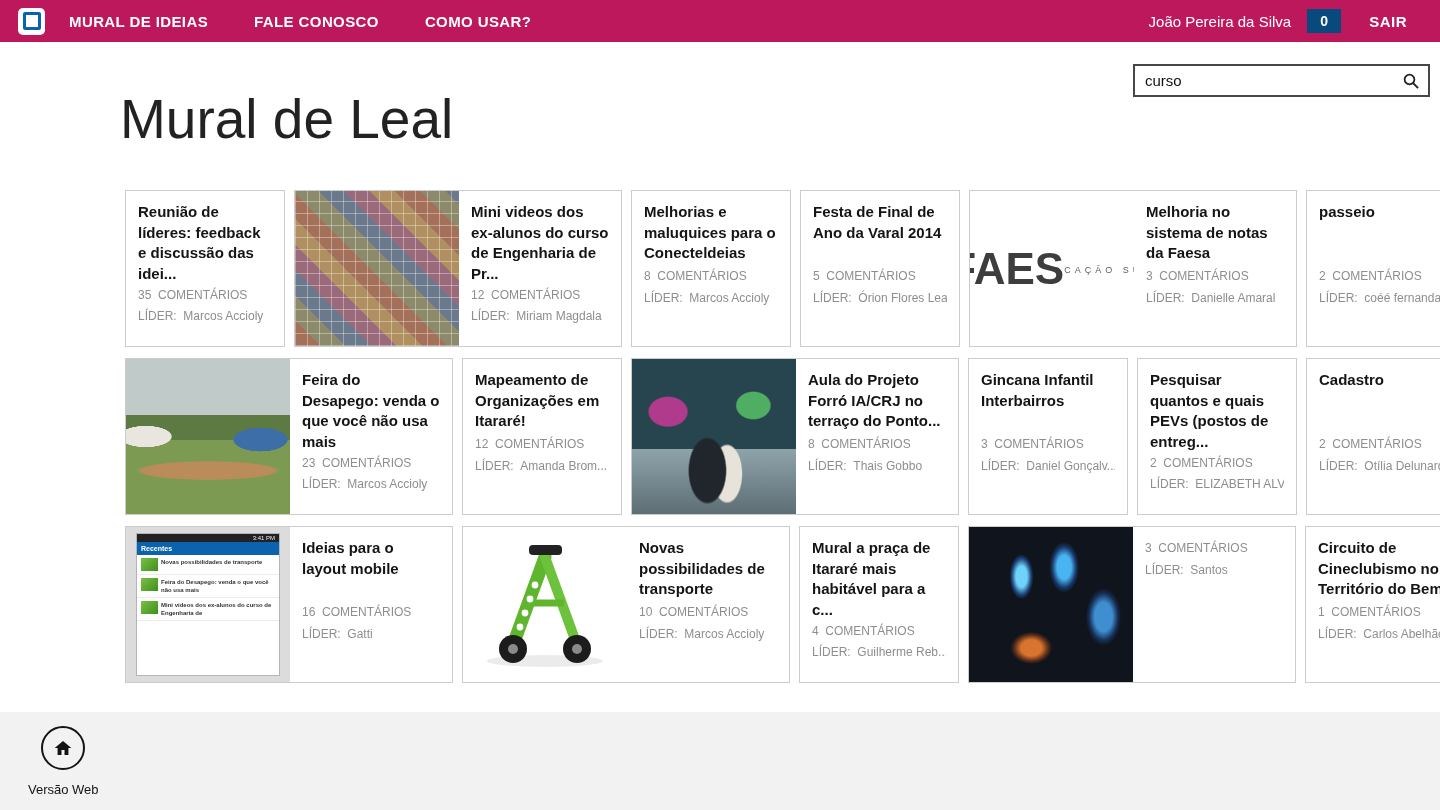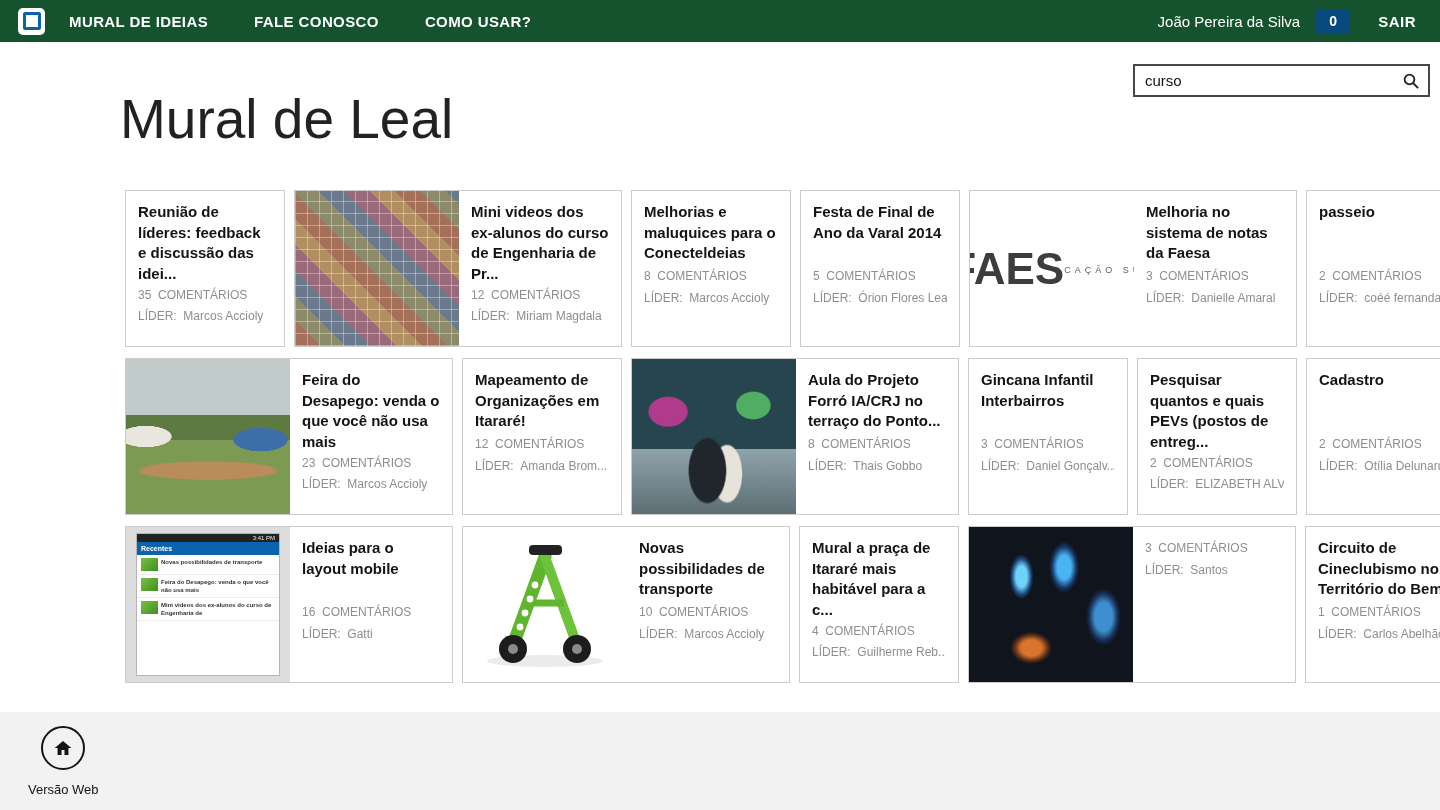--- a/index.html
+++ b/index.html
@@ -1,31 +1,31 @@
 <!DOCTYPE html>
 <html><head>
 <meta charset="utf-8">
 <style>
   html,body{margin:0;padding:0;}
   body{
     width:1440px;height:810px;overflow:hidden;position:relative;
     font-family:"Liberation Sans",sans-serif;background:#fff;
   }
   
-  .topbar{position:absolute;top:0;left:0;right:0;height:42px;background:#14532d;
+  .topbar{position:absolute;top:0;left:0;right:0;height:42px;background:#be185d;
     display:flex;align-items:center;color:#fff;padding-left:18px;box-sizing:border-box;}
   .logo{width:27px;height:27px;background:#fff;border-radius:5px;display:flex;
     align-items:center;justify-content:center;margin-right:24px;flex:none;}
   .logo-inner{width:12px;height:12px;border:3px solid #0b63ae;border-radius:2px;}
   .nav-item{font-size:15px;font-weight:bold;letter-spacing:.4px;margin-right:46px;cursor:pointer;white-space:nowrap;}
   .topbar-right{margin-left:auto;display:flex;align-items:center;padding-right:16px;}
   .user-name{font-size:15px;margin-right:16px;font-weight:normal;white-space:nowrap;}
   .badge{background:#094a7e;min-width:14px;text-align:center;padding:4px 10px;
     font-size:14px;font-weight:bold;margin-right:28px;cursor:pointer;}
-  .logout{font-size:15px;font-weight:bold;letter-spacing:.5px;cursor:pointer;margin-right:8px;}
+  .logout{font-size:15px;font-weight:bold;letter-spacing:.5px;cursor:pointer;margin-right:17px;}
   
   .search-box{position:absolute;top:64px;right:10px;width:293px;height:29px;
     border:2px solid #474747;background:#fff;display:flex;align-items:center;}
   .search-input{flex:1;border:none;outline:none;font-size:15px;color:#111;
     padding:0 0 0 10px;font-family:inherit;background:transparent;height:100%;}
   .search-btn{flex:none;width:34px;height:100%;display:flex;align-items:center;
     justify-content:center;background:transparent;border:none;cursor:pointer;padding:0;}
   
   .page-title{position:absolute;left:120px;top:86px;margin:0;font-size:55px;
     font-weight:300;color:#222;line-height:1.2;}

